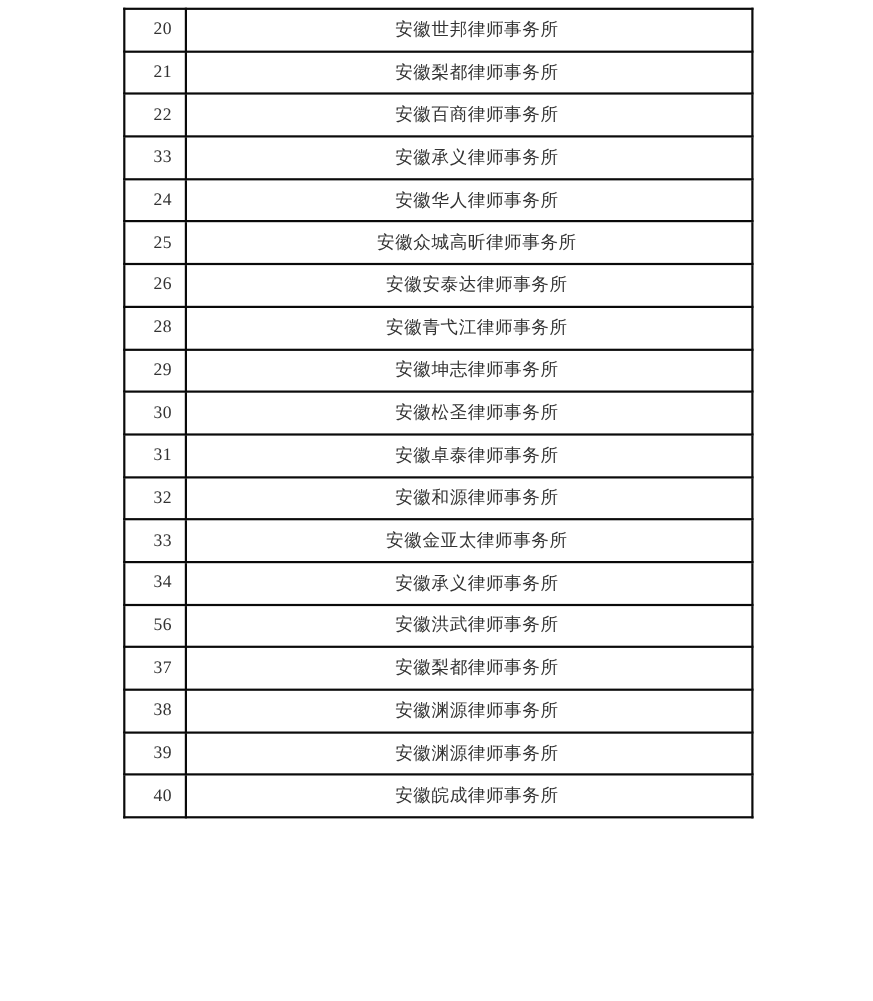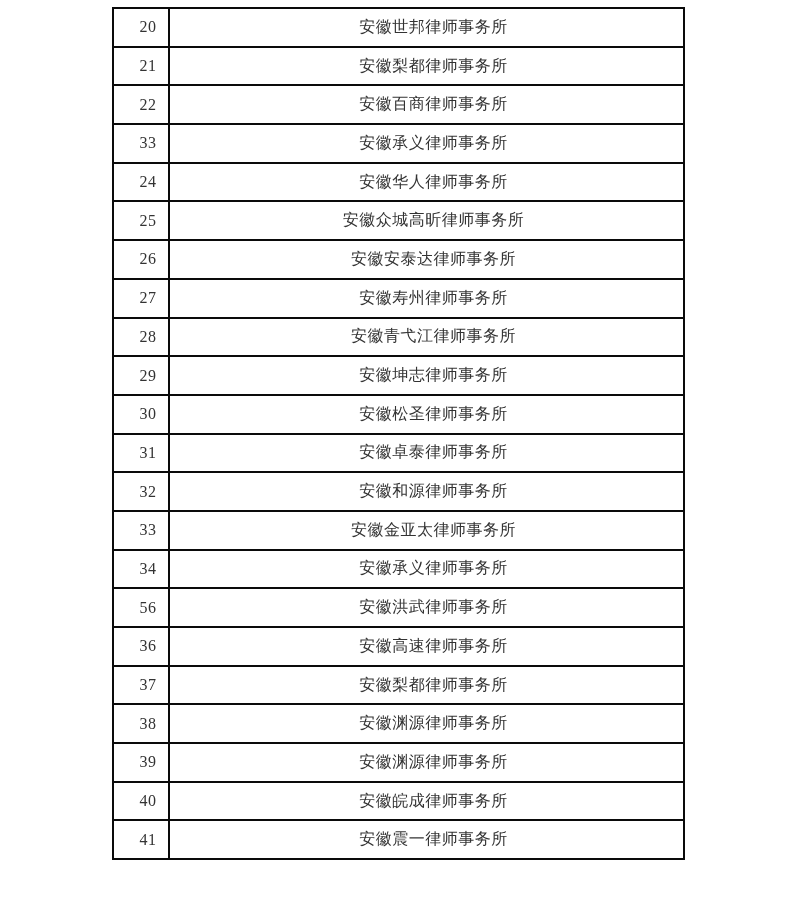--- a/index.html
+++ b/index.html
@@ -67,24 +67,20 @@
         </tr>
         <tr>
           <td class="num-cell">25</td>
           <td class="name-cell">安徽众城高昕律师事务所</td>
         </tr>
         <tr>
           <td class="num-cell">26</td>
           <td class="name-cell">安徽安泰达律师事务所</td>
         </tr>
         <tr>
-          <td class="num-cell">27</td>
-          <td class="name-cell">安徽寿州律师事务所</td>
-        </tr>
-        <tr>
           <td class="num-cell">28</td>
           <td class="name-cell">安徽青弋江律师事务所</td>
         </tr>
         <tr>
           <td class="num-cell">29</td>
           <td class="name-cell">安徽坤志律师事务所</td>
         </tr>
         <tr>
           <td class="num-cell">30</td>
           <td class="name-cell">安徽松圣律师事务所</td>
@@ -103,38 +99,30 @@
         </tr>
         <tr>
           <td class="num-cell">34</td>
           <td class="name-cell">安徽承义律师事务所</td>
         </tr>
         <tr>
           <td class="num-cell">56</td>
           <td class="name-cell">安徽洪武律师事务所</td>
         </tr>
         <tr>
-          <td class="num-cell">36</td>
-          <td class="name-cell">安徽高速律师事务所</td>
-        </tr>
-        <tr>
           <td class="num-cell">37</td>
           <td class="name-cell">安徽梨都律师事务所</td>
         </tr>
         <tr>
           <td class="num-cell">38</td>
           <td class="name-cell">安徽渊源律师事务所</td>
         </tr>
         <tr>
           <td class="num-cell">39</td>
           <td class="name-cell">安徽渊源律师事务所</td>
         </tr>
         <tr>
           <td class="num-cell">40</td>
           <td class="name-cell">安徽皖成律师事务所</td>
         </tr>
-        <tr>
-          <td class="num-cell">41</td>
-          <td class="name-cell">安徽震一律师事务所</td>
-        </tr>
       </tbody>
   </table>
 </div>
 
 </body></html>

